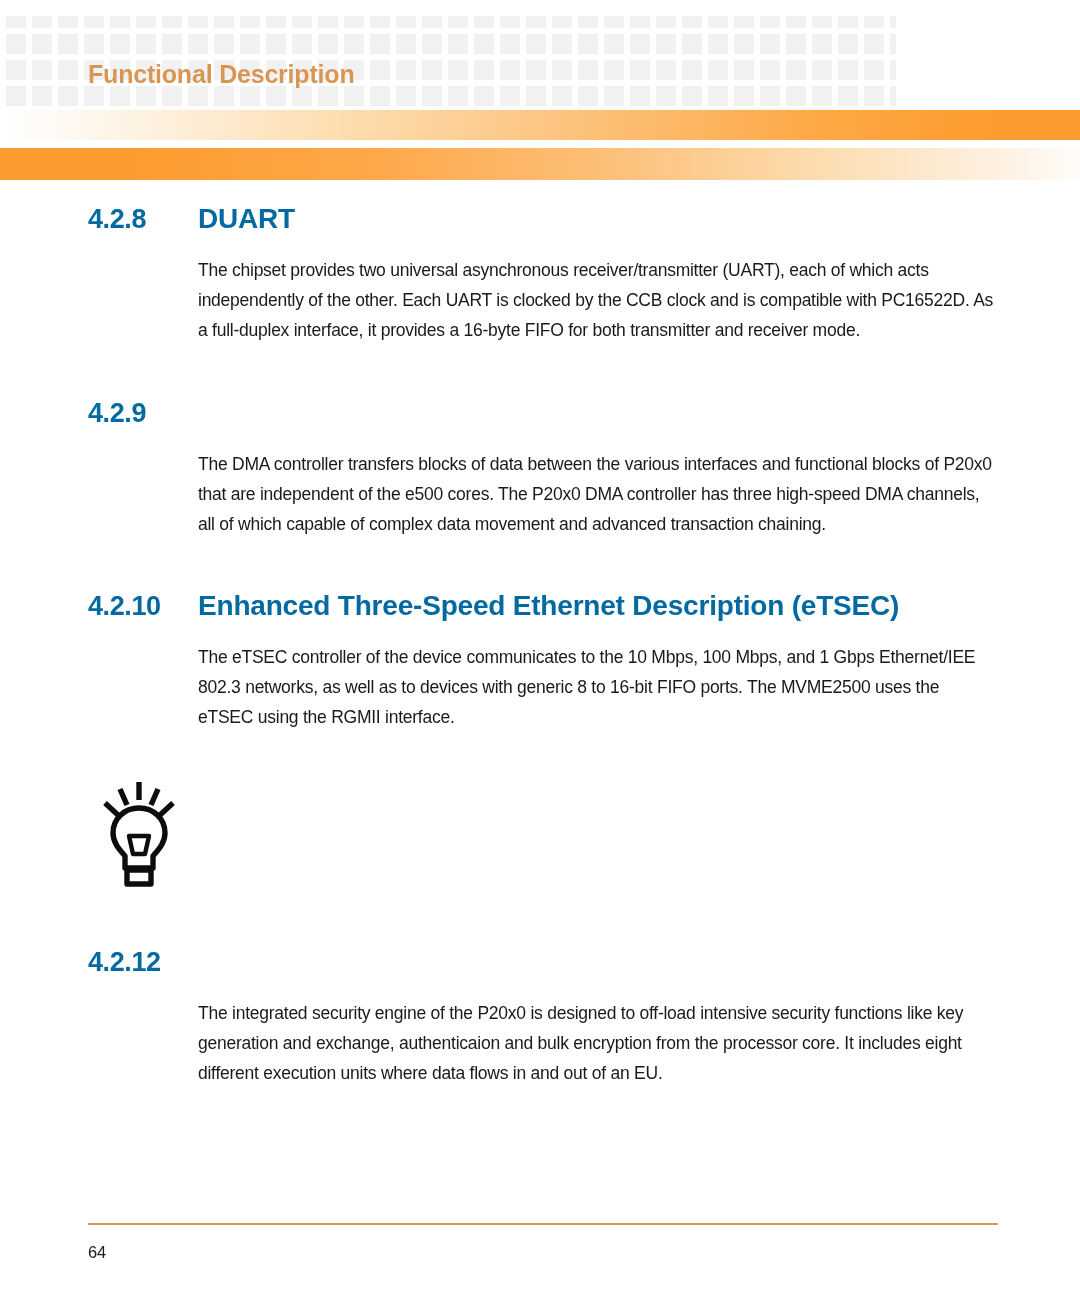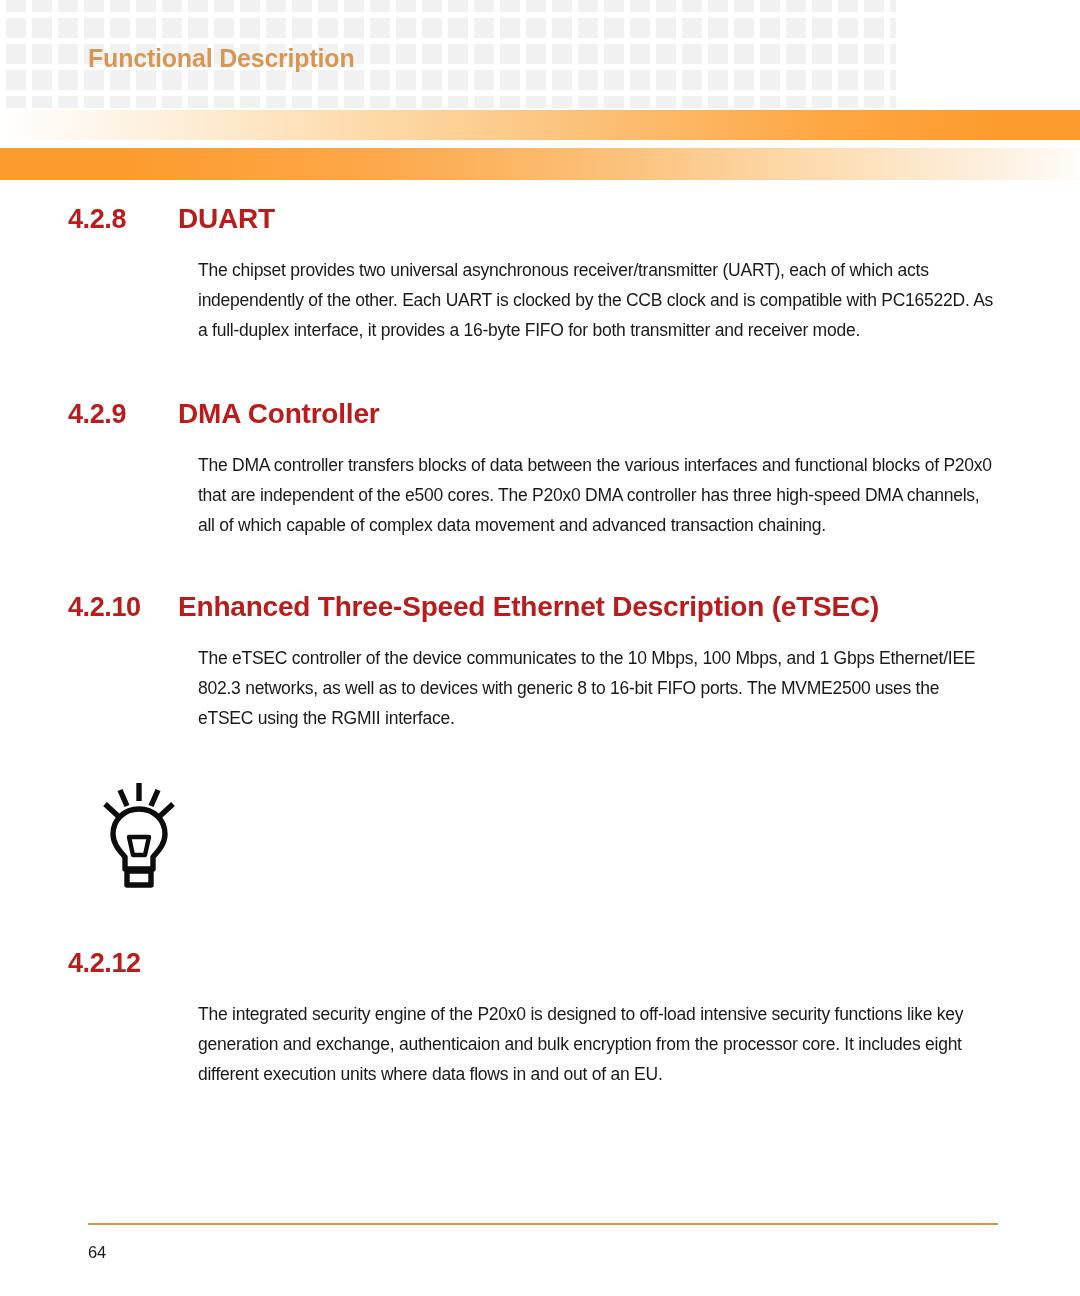--- a/index.html
+++ b/index.html
@@ -12,21 +12,21 @@
 
   body {
     font-family:"Liberation Sans", sans-serif;
     position:relative;
     overflow:hidden;
   }
 
   
   .page-header {
     position:absolute;
-    top:0; left:0;
+    top:16px; left:0;
     width:896px;
     height:108px;
     background-color:#ffffff;
     background-image:
       repeating-linear-gradient(to right,
         #f1f1f1 0px, #f1f1f1 20px,
         #ffffff 20px, #ffffff 26px),
       repeating-linear-gradient(to bottom,
         #f1f1f1 0px, #f1f1f1 20px,
         #ffffff 20px, #ffffff 26px);
@@ -86,23 +86,23 @@
     top:180px;
     left:0;
     width:1080px;
   }
 
   .section { position:relative; }
 
   .heading {
     display:flex;
     align-items:flex-end;
-    color:#b91c1c;
+    color:#0369a1;
     font-weight:bold;
-    padding-left:68px;
+    padding-left:88px;
   }
   .heading .num {
     width:110px;
     flex:0 0 110px;
     font-size:27px;
     letter-spacing:-0.4px;
   }
   .heading .ttl {
     font-size:28px;
     letter-spacing:-0.2px;
@@ -398,21 +398,20 @@
     <div class="heading">
       <span class="num">4.2.8</span>
       <span class="ttl">DUART</span>
     </div>
     <p class="body-text gap-after-h">The chipset provides two universal asynchronous receiver/transmitter (UART), each of which acts independently of the other. Each UART is clocked by the CCB clock and is compatible with PC16522D. As a full-duplex interface, it provides a 16-byte FIFO for both transmitter and receiver mode.</p>
   </div>
 
   <div class="section s-dma">
     <div class="heading">
       <span class="num">4.2.9</span>
-      <span class="ttl">DMA Controller</span>
     </div>
     <p class="body-text gap-after-h">The DMA controller transfers blocks of data between the various interfaces and functional blocks of P20x0 that are independent of the e500 cores. The P20x0 DMA controller has three high-speed DMA  channels, all of which capable of complex data movement and advanced transaction chaining.</p>
   </div>
 
   <div class="section s-etsec">
     <div class="heading">
       <span class="num">4.2.10</span>
       <span class="ttl">Enhanced Three-Speed Ethernet Description (eTSEC)</span>
     </div>
     <p class="body-text gap-after-h">The eTSEC controller of the device communicates to the 10 Mbps, 100 Mbps, and 1 Gbps Ethernet/IEE 802.3 networks, as well as to devices with generic 8 to 16-bit FIFO ports. The MVME2500 uses the eTSEC using the RGMII interface.</p>

